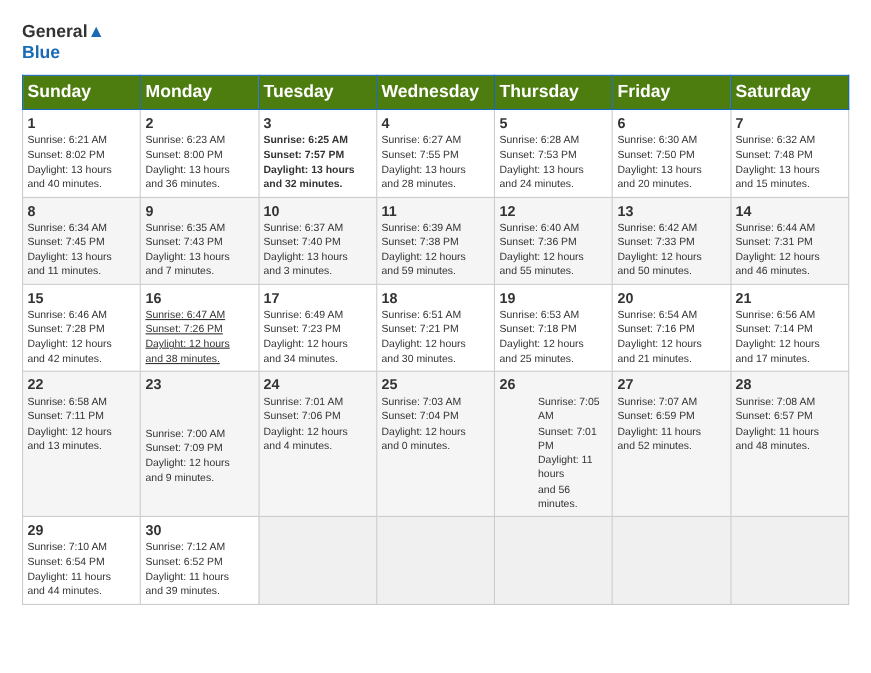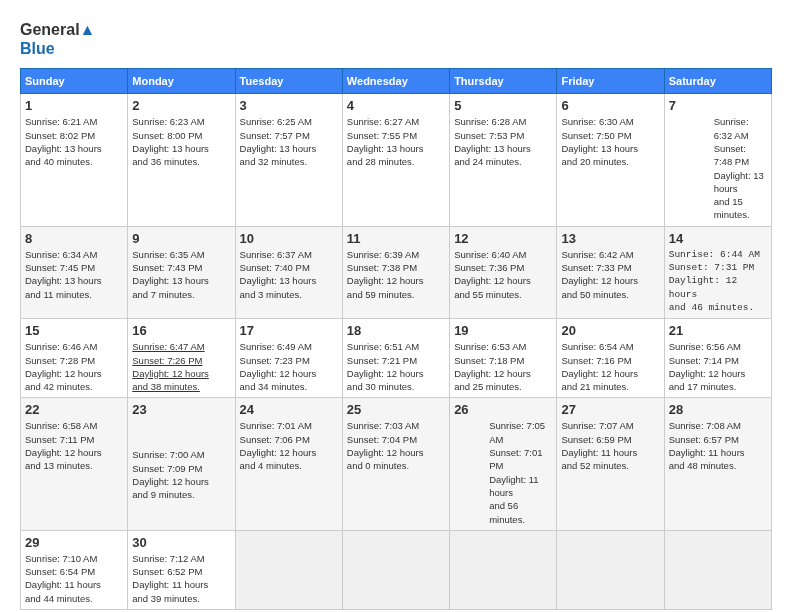--- a/index.html
+++ b/index.html
@@ -32,25 +32,25 @@
     .location {
       font-size: 14px;
       color: #555;
     }
     table {
       width: 100%;
       border-collapse: collapse;
       font-size: 10px;
     }
     thead th {
-      background-color: #3b82f6;
+      background-color: #4d7c0f;
       color: #fff;
       padding: 6px 4px;
       text-align: left;
-      font-size: 11px;
+      font-size: 16px;
       font-weight: bold;
       border: 1px solid #1a6bb5;
     }
     td {
       border: 1px solid #ccc;
       padding: 4px;
       vertical-align: top;
       width: 14.28%;
       min-height: 80px;
       background: #fff;
@@ -123,21 +123,21 @@
         </td>
         <td>
           <span class="day-num">2</span>
           <div class="day-info" style="white-space: pre-line;">Sunrise: 6:23 AM
 Sunset: 8:00 PM
 Daylight: 13 hours
 and 36 minutes.</div>
         </td>
         <td>
           <span class="day-num">3</span>
-          <div class="day-info" style="white-space: pre-line;">Sunrise: 6:25 AM
+          <div class="day-info" style="white-space: pre-line; font-weight: bold;">Sunrise: 6:25 AM
 Sunset: 7:57 PM
 Daylight: 13 hours
 and 32 minutes.</div>
         </td>
         <td>
           <span class="day-num">4</span>
           <div class="day-info" style="white-space: pre-line;">Sunrise: 6:27 AM
 Sunset: 7:55 PM
 Daylight: 13 hours
 and 28 minutes.</div>
@@ -151,21 +151,21 @@
         </td>
         <td>
           <span class="day-num">6</span>
           <div class="day-info" style="white-space: pre-line;">Sunrise: 6:30 AM
 Sunset: 7:50 PM
 Daylight: 13 hours
 and 20 minutes.</div>
         </td>
         <td>
           <span class="day-num">7</span>
-          <div class="day-info" style="white-space: pre-line; margin-left: 45px;">Sunrise: 6:32 AM
+          <div class="day-info" style="white-space: pre-line;">Sunrise: 6:32 AM
 Sunset: 7:48 PM
 Daylight: 13 hours
 and 15 minutes.</div>
         </td>
       </tr>
       <tr>
         <td>
           <span class="day-num">8</span>
           <div class="day-info" style="white-space: pre-line;">Sunrise: 6:34 AM
 Sunset: 7:45 PM
@@ -202,21 +202,21 @@
         </td>
         <td>
           <span class="day-num">13</span>
           <div class="day-info" style="white-space: pre-line;">Sunrise: 6:42 AM
 Sunset: 7:33 PM
 Daylight: 12 hours
 and 50 minutes.</div>
         </td>
         <td>
           <span class="day-num">14</span>
-          <div class="day-info" style="white-space: pre-line; font-family: Liberation Mono, monospace;">Sunrise: 6:44 AM
+          <div class="day-info" style="white-space: pre-line;">Sunrise: 6:44 AM
 Sunset: 7:31 PM
 Daylight: 12 hours
 and 46 minutes.</div>
         </td>
       </tr>
       <tr>
         <td>
           <span class="day-num">15</span>
           <div class="day-info" style="white-space: pre-line;">Sunrise: 6:46 AM
 Sunset: 7:28 PM

